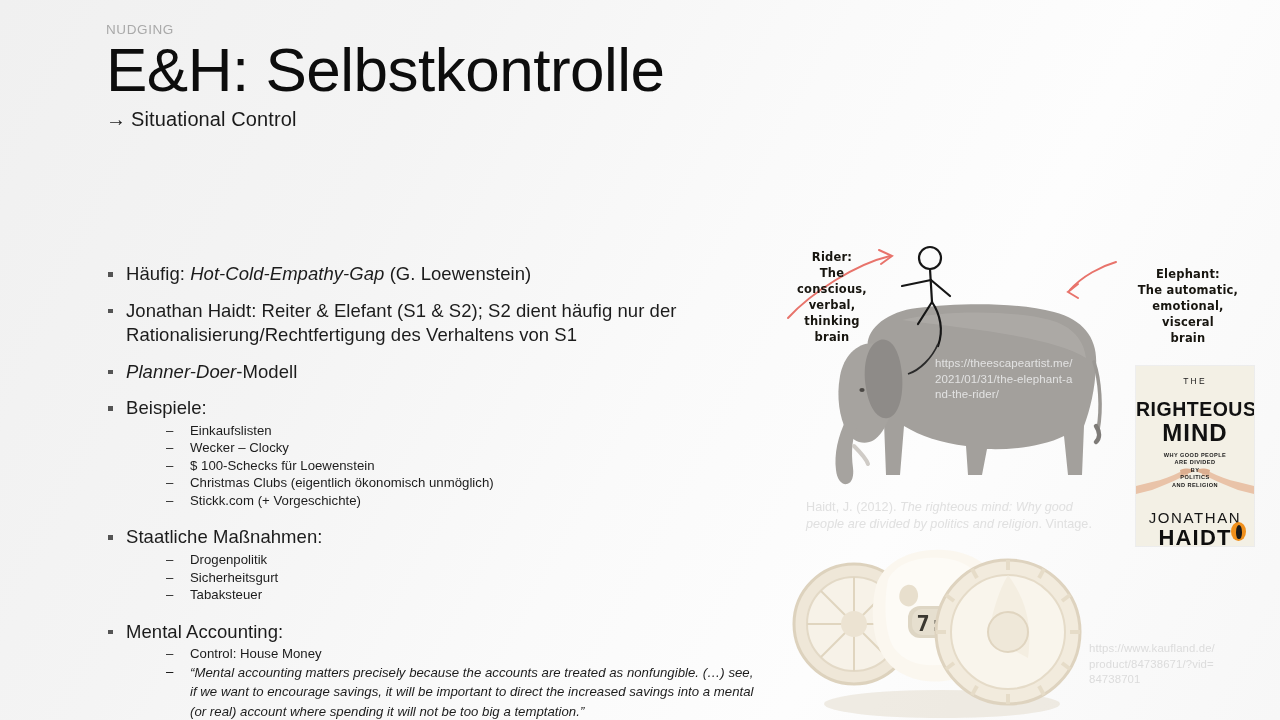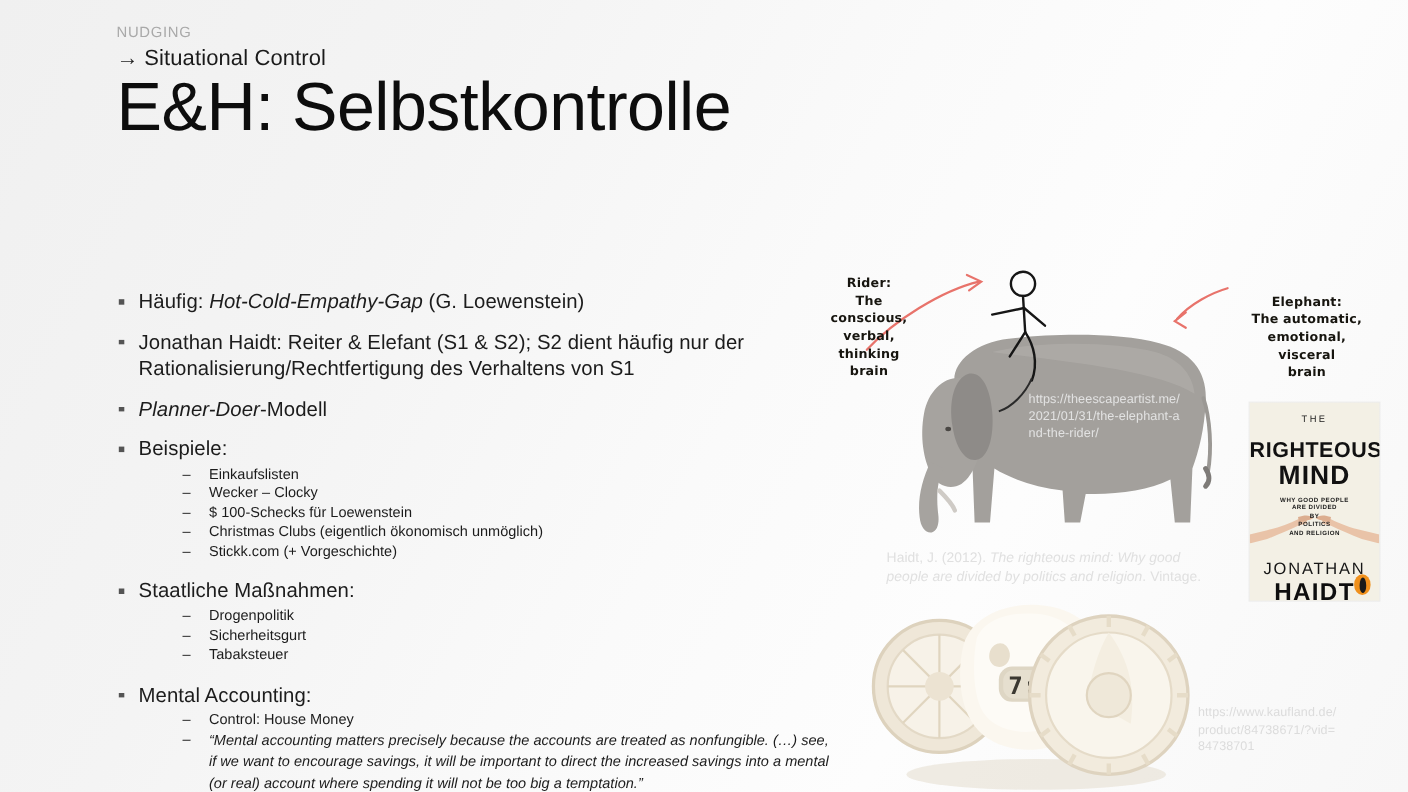--- a/index.html
+++ b/index.html
@@ -112,21 +112,21 @@
   .hand-label {
     position: absolute;
     font-family: "DejaVu Sans", sans-serif;
     font-size: 11.5px;
     line-height: 16px;
     color: #17150f;
     text-align: center;
     letter-spacing: 0.2px;
     font-weight: 600;
   }
-  #rider-label { left: 744px; top: 249px; width: 92px; }
+  #rider-label { left: 786px; top: 249px; width: 92px; }
   #elephant-label { left: 1122px; top: 266px; width: 132px; }
 
   #source-url-elephant {
     position: absolute;
     left: 935px; top: 356px; width: 138px;
     font-size: 11.5px;
     line-height: 15.5px;
     color: #e2e2e2;
     letter-spacing: 0.1px;
     word-break: break-all;
@@ -204,24 +204,24 @@
     color: #dcdcdc; letter-spacing: 0.1px; word-break: break-all;
   }
 </style>
 </head>
 <body>
 
 <div id="slide">
 
   <div id="title-block">
     <div id="eyebrow">NUDGING</div>
+    <div id="page-title">E&amp;H: Selbstkontrolle</div>
     <div id="subtitle">
       <span class="arrow">→</span><span>Situational Control</span>
     </div>
-    <div id="page-title">E&amp;H: Selbstkontrolle</div>
   </div>
 
   <div id="body-list">
 
     <div class="lvl1">
       <span class="sq"></span>
       <span>Häufig: </span><i>Hot-Cold-Empathy-Gap</i><span> (G. Loewenstein)</span>
     </div>
 
     <div class="lvl1">

